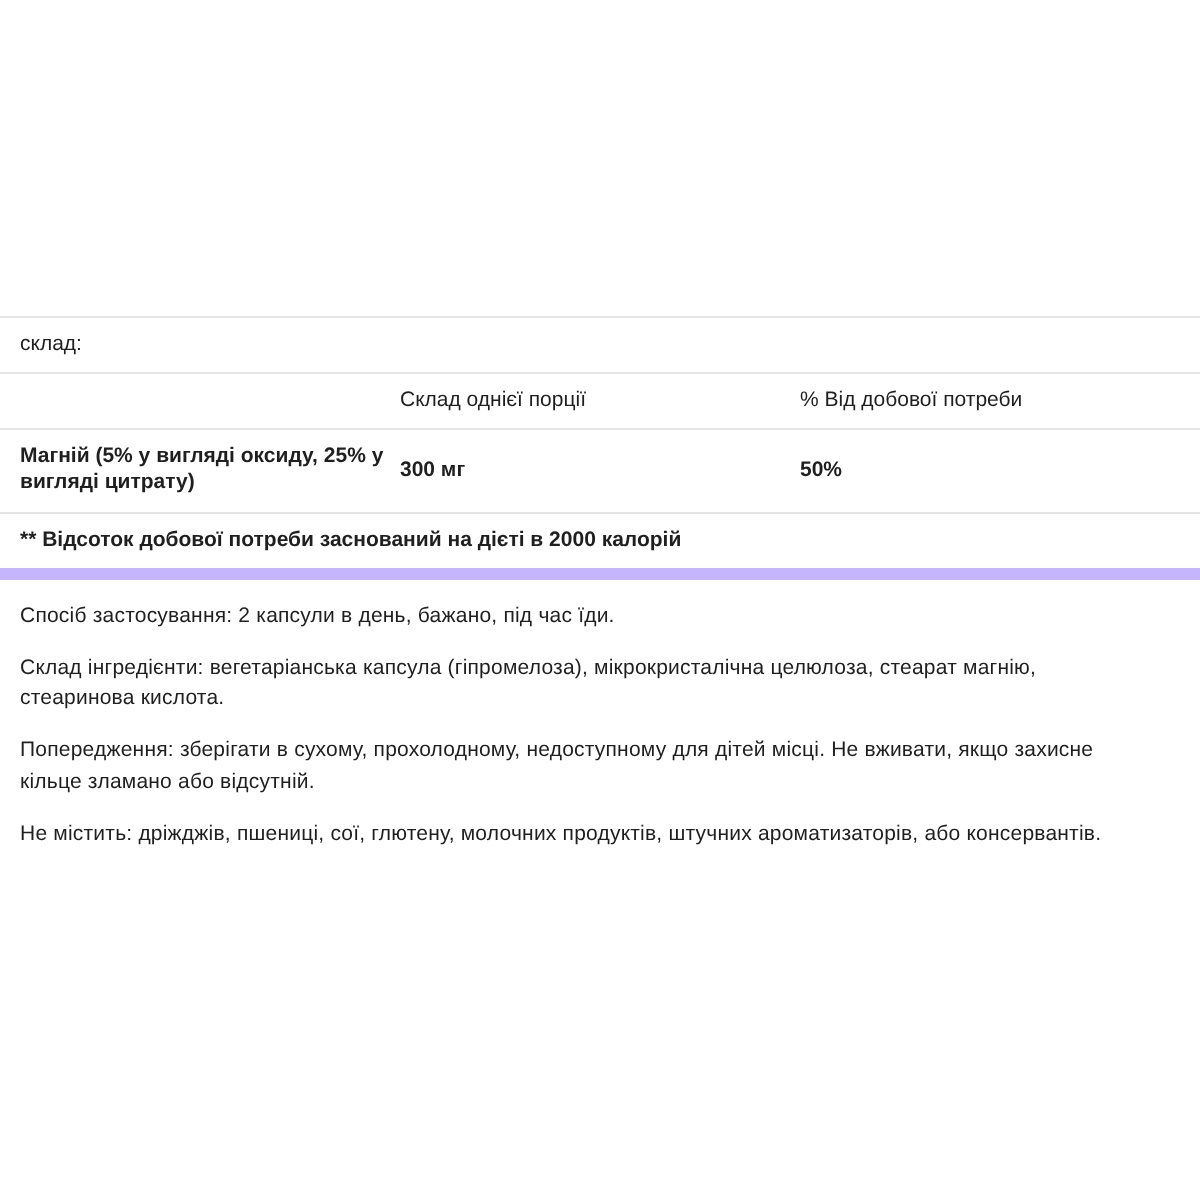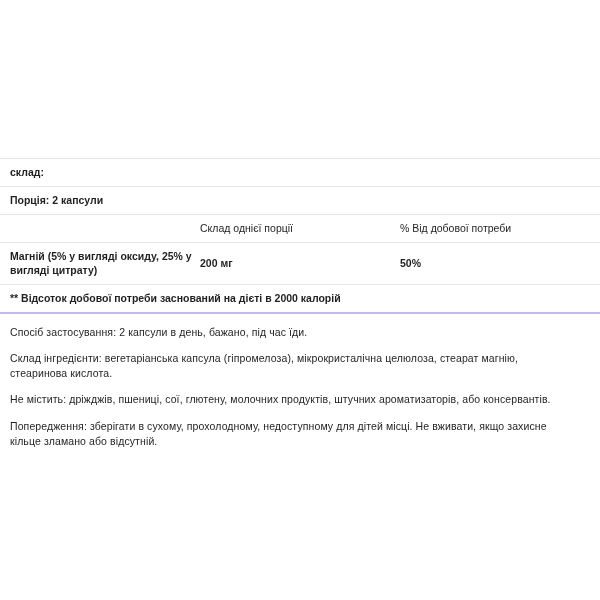--- a/index.html
+++ b/index.html
@@ -34,21 +34,21 @@
     width: 600px;
     border-collapse: collapse;
     table-layout: fixed;
     font-size: 10.5px;
   }
 
   .facts-table tr {
     border-top: 1px solid #e6e6e6;
   }
   .facts-table tr:last-child {
-    border-bottom: 2px solid #c4b5fd;
+    border-bottom: 6px solid #c4b5fd;
   }
 
   .facts-table td {
     padding: 7px 0 7px 0;
     vertical-align: middle;
     line-height: 1.25;
     height: 11px;
   }
 
   
@@ -66,21 +66,21 @@
     font-size: 10.5px;
     color: #1f1f1f;
   }
   .col-header {
     font-weight: normal;
     font-size: 10.5px;
     color: #1f1f1f;
   }
 
   .meta-line {
-    font-weight: bold;
+    font-weight: normal;
     font-size: 10.5px;
     color: #1f1f1f;
   }
 
   .footnote-cell {
     font-weight: bold;
     font-size: 10.5px;
     color: #1f1f1f;
     padding-left: 10px !important;
     box-sizing: border-box;
@@ -113,62 +113,57 @@
 
   <table class="facts-table">
     <tbody>
 
       <tr>
         <td class="col-name" colspan="3">
           <span class="meta-line">склад:</span>
         </td>
       </tr>
 
-      <tr>
-        <td class="col-name" colspan="3">
-          <span class="meta-line">Порція: 2 капсули</span>
-        </td>
-      </tr>
 
 
       <tr>
         <td class="col-name">
           <span class="col-header"></span>
         </td>
         <td class="col-amount">
           <span class="col-header">Склад однієї порції</span>
         </td>
         <td class="col-dv">
           <span class="col-header">% Від добової потреби</span>
         </td>
       </tr>
 
 
       <tr>
         <td class="col-name">
           <span class="nutrient-name">Магній (5% у вигляді оксиду, 25% у вигляді цитрату)</span>
         </td>
         <td class="col-amount">
-          <span class="nutrient-value">200 мг</span>
+          <span class="nutrient-value">300 мг</span>
         </td>
         <td class="col-dv">
           <span class="nutrient-value">50%</span>
         </td>
       </tr>
 
 
       <tr>
         <td class="footnote-cell" colspan="3">
           <span>** Відсоток добової потреби заснований на дієті в 2000 калорій</span>
         </td>
       </tr>
 
     </tbody>
   </table>
 
   <div class="paragraphs">
     <p class="para">Спосіб застосування: 2 капсули в день, бажано, під час їди.</p>
     <p class="para">Склад інгредієнти: вегетаріанська капсула (гіпромелоза), мікрокристалічна целюлоза, стеарат магнію, стеаринова кислота.</p>
+    <p class="para">Попередження: зберігати в сухому, прохолодному, недоступному для дітей місці. Не вживати, якщо захисне кільце зламано або відсутній.</p>
     <p class="para">Не містить: дріжджів, пшениці, сої, глютену, молочних продуктів, штучних ароматизаторів, або консервантів.</p>
-    <p class="para">Попередження: зберігати в сухому, прохолодному, недоступному для дітей місці. Не вживати, якщо захисне кільце зламано або відсутній.</p>
   </div>
 
 </div>
 
 </body></html>

